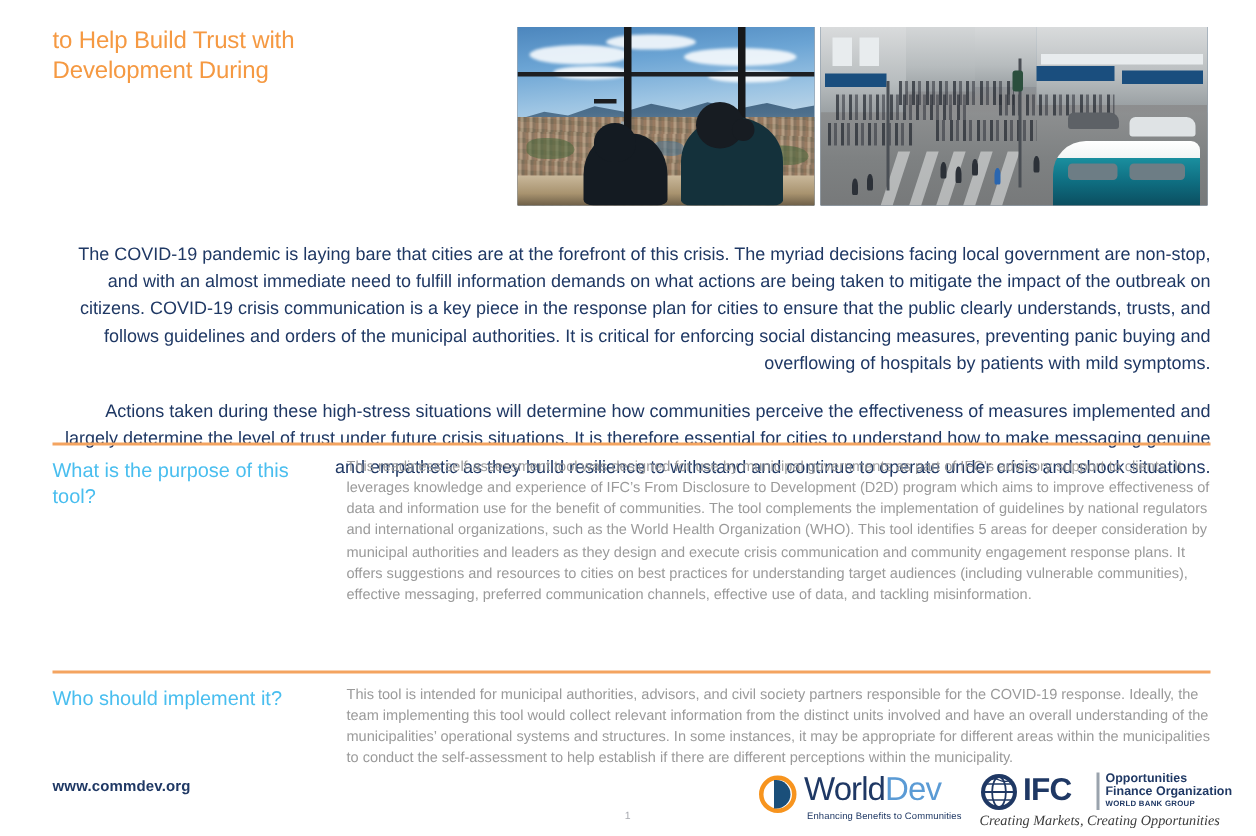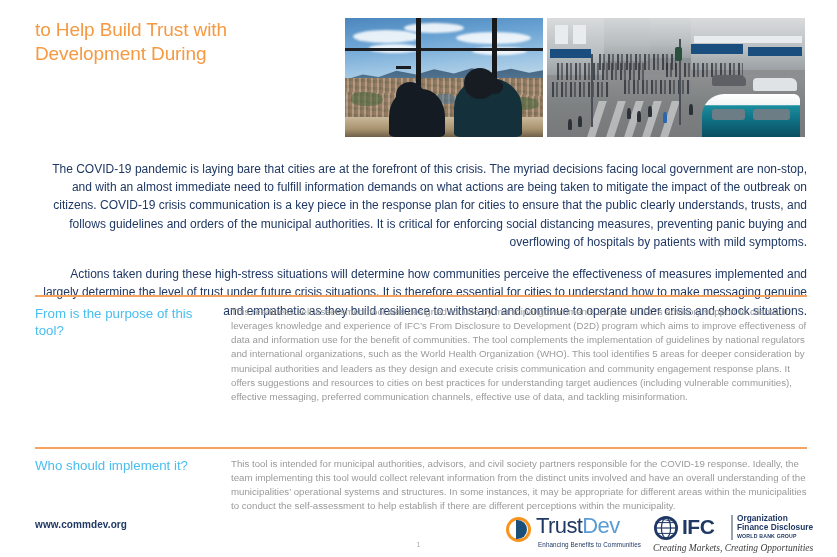--- a/index.html
+++ b/index.html
@@ -41,21 +41,21 @@
     font-size: 25.5px;
     font-weight: bold;
     color: #F7941E;
     letter-spacing: -0.1px;
     line-height: 1.18;
     white-space: nowrap;
   }
   .title-line2,
   .title-line3,
   .title-line4 {
-    font-size: 19px;
+    font-size: 16px;
     font-weight: normal;
     color: #F59942;
     line-height: 1.27;
     letter-spacing: -0.1px;
     white-space: nowrap;
   }
 
   
   .photo {
     position: absolute;
@@ -501,62 +501,62 @@
   </div>
 
   <div class="intro">
     <p>The COVID-19 pandemic is laying bare that cities are at the forefront of this crisis. The myriad decisions facing local government are non-stop, and with an almost immediate need to fulfill information demands on what actions are being taken to mitigate the impact of the outbreak on citizens. COVID-19 crisis communication is a key piece in the response plan for cities to ensure that the public clearly understands, trusts, and follows guidelines and orders of the municipal authorities. It is critical for enforcing social distancing measures, preventing panic buying and overflowing of hospitals by patients with mild symptoms.</p>
     <p>Actions taken during these high-stress situations will determine how communities perceive the effectiveness of measures implemented and largely determine the level of trust under future crisis situations. It is therefore essential for cities to understand how to make messaging genuine and empathetic as they build resilience to withstand and continue to operate under crisis and shock situations.</p>
   </div>
 
   <div class="qa qa-1">
     <div class="qa-rule"></div>
     <div class="qa-body">
-      <div class="qa-question">From is the purpose of this tool?</div>
+      <div class="qa-question">What is the purpose of this tool?</div>
       <div class="qa-answer">This readiness self-assessment tool was designed for use by municipal governments as part of IFC’s advisory support to clients. It leverages knowledge and experience of IFC’s From Disclosure to Development (D2D) program which aims to improve effectiveness of data and information use for the benefit of communities. The tool complements the implementation of guidelines by national regulators and international organizations, such as the World Health Organization (WHO). This tool identifies 5 areas for deeper consideration by municipal authorities and leaders as they design and execute crisis communication and community engagement response plans. It offers suggestions and resources to cities on best practices for understanding target audiences (including vulnerable communities), effective messaging, preferred communication channels, effective use of data, and tackling misinformation.</div>
     </div>
   </div>
 
   <div class="qa qa-2">
     <div class="qa-rule"></div>
     <div class="qa-body">
       <div class="qa-question">Who should implement it?</div>
       <div class="qa-answer">This tool is intended for municipal authorities, advisors, and civil society partners responsible for the COVID-19 response. Ideally, the team implementing this tool would collect relevant information from the distinct units involved and have an overall understanding of the municipalities’ operational systems and structures. In some instances, it may be appropriate for different areas within the municipalities to conduct the self-assessment to help establish if there are different perceptions within the municipality.</div>
     </div>
   </div>
 
   <div class="footer">
 
     <div class="footer-url">www.commdev.org</div>
 
     <div class="logo-commdev">
       <div class="cd-mark"></div>
       <div class="cd-mark-inner"></div>
       <div class="cd-word">
-        <span class="cd-comm">Trust</span><span class="cd-dev">Dev</span>
+        <span class="cd-comm">World</span><span class="cd-dev">Dev</span>
       </div>
       <div class="cd-tag">Enhancing Benefits to Communities</div>
     </div>
 
     <div class="logo-ifc">
       <svg class="ifc-globe" viewBox="0 0 26 26">
         <circle cx="13" cy="13" r="12" fill="#1F3864"></circle>
         <circle cx="13" cy="13" r="10" fill="#ffffff"></circle>
         <circle cx="13" cy="13" r="10" fill="none" stroke="#1F3864" stroke-width="1.4"></circle>
         <ellipse cx="13" cy="13" rx="4.6" ry="10" fill="none" stroke="#1F3864" stroke-width="1.2"></ellipse>
         <line x1="3" y1="13" x2="23" y2="13" stroke="#1F3864" stroke-width="1.2"></line>
         <line x1="4.6" y1="7.6" x2="21.4" y2="7.6" stroke="#1F3864" stroke-width="1"></line>
         <line x1="4.6" y1="18.4" x2="21.4" y2="18.4" stroke="#1F3864" stroke-width="1"></line>
         <path d="M5 6 Q9 3 13 5 Q17 7 21 5" fill="none" stroke="#1F3864" stroke-width="0.9"></path>
       </svg>
       <div class="ifc-letters">IFC</div>
       <div class="ifc-div"></div>
       <div class="ifc-txt">
-        <div class="ifc-t1">Organization</div>
-        <div class="ifc-t2">Finance Disclosure</div>
+        <div class="ifc-t1">Opportunities</div>
+        <div class="ifc-t2">Finance Organization</div>
         <div class="ifc-t3">WORLD BANK GROUP</div>
       </div>
       <div class="ifc-tag">Creating Markets, Creating Opportunities</div>
     </div>
   </div>
 
   <div class="page-number">1</div>
 
 </div>
 

